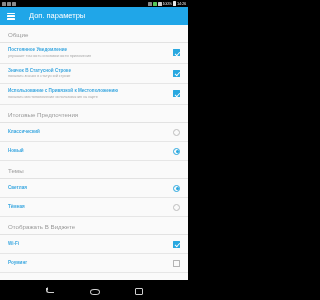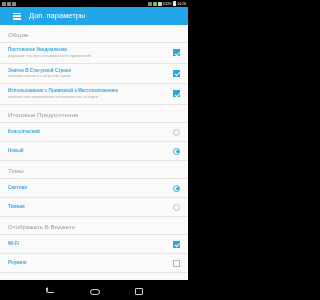--- a/index.html
+++ b/index.html
@@ -41,22 +41,22 @@
     background:#e8e8e8;
     border-radius:0.5px;
     display:inline-block;
   }
 
   
   .toolbar {
     height:18px; flex:0 0 18px;
     background:#20a6e8;
     display:flex; align-items:center;
-    padding:0 13px;
-    gap:8px;
+    padding:0 7px;
+    gap:14px;
   }
   .hamburger {
     width:8px; height:7px;
     display:flex; flex-direction:column; justify-content:space-between;
     flex:0 0 auto;
   }
   .hamburger i { display:block; height:1.2px; background:#fff; border-radius:0.5px; }
   .toolbar-title {
     color:#ffffff;
     font-size:7.5px;

